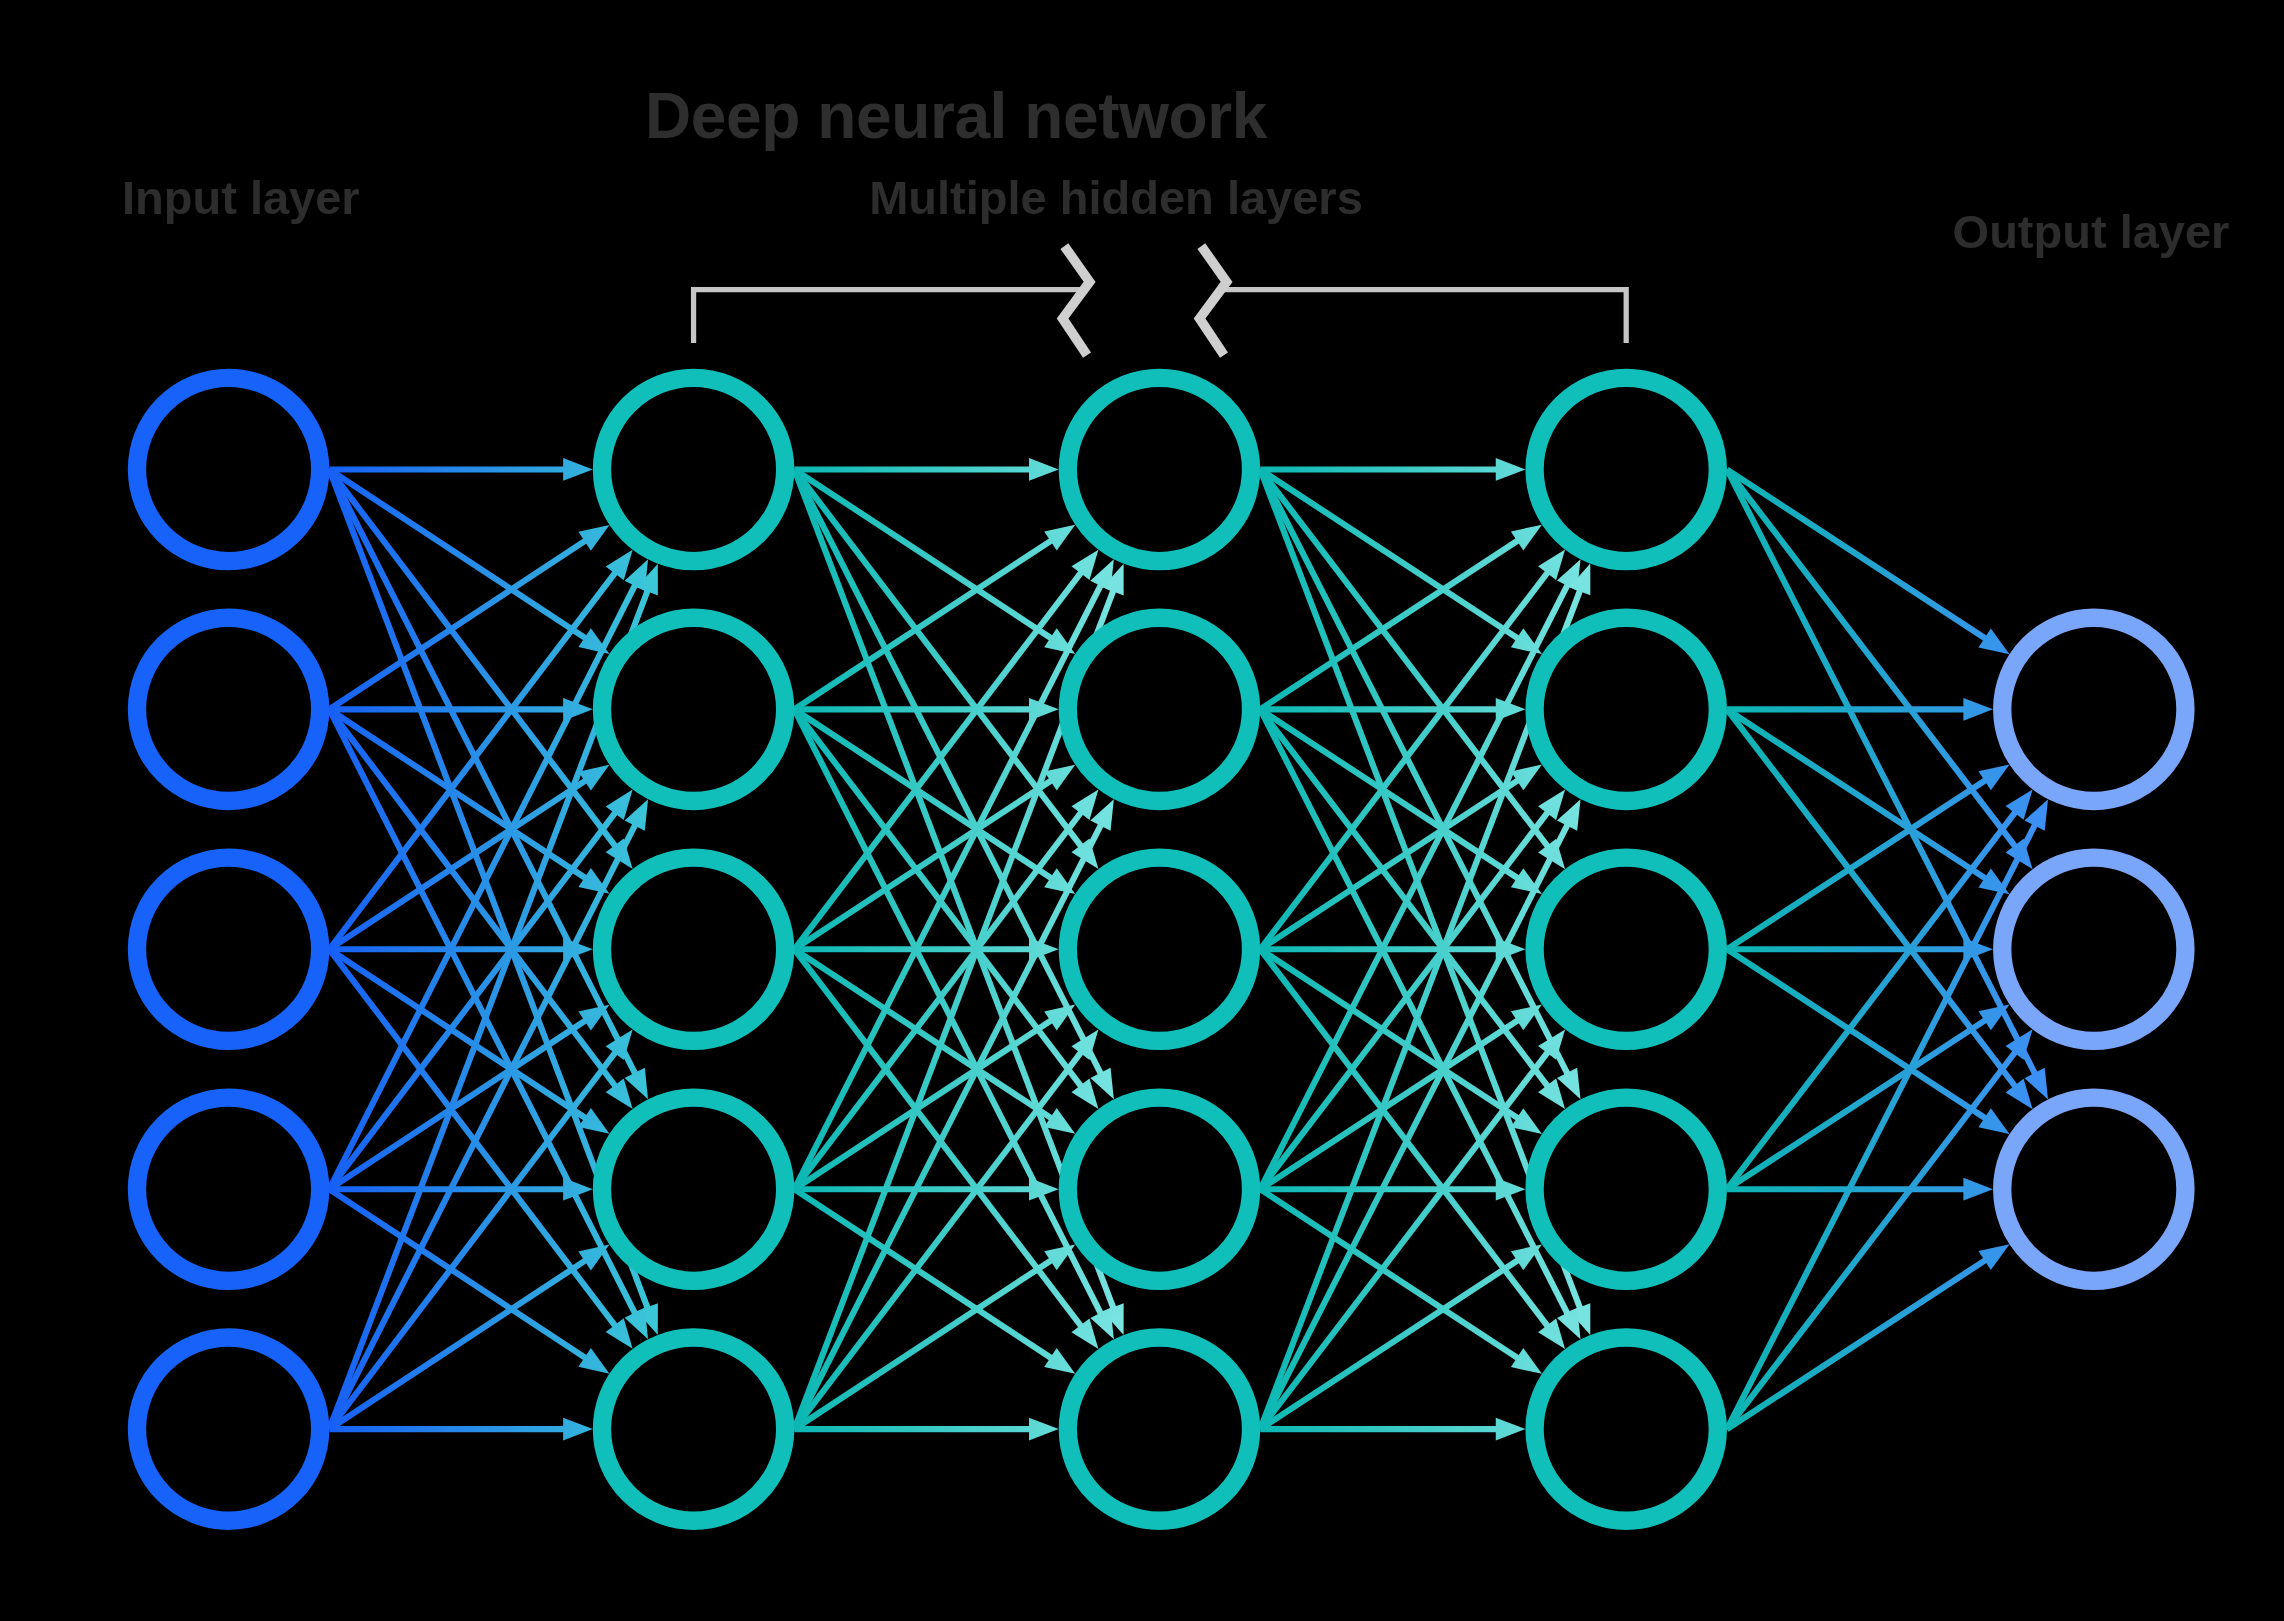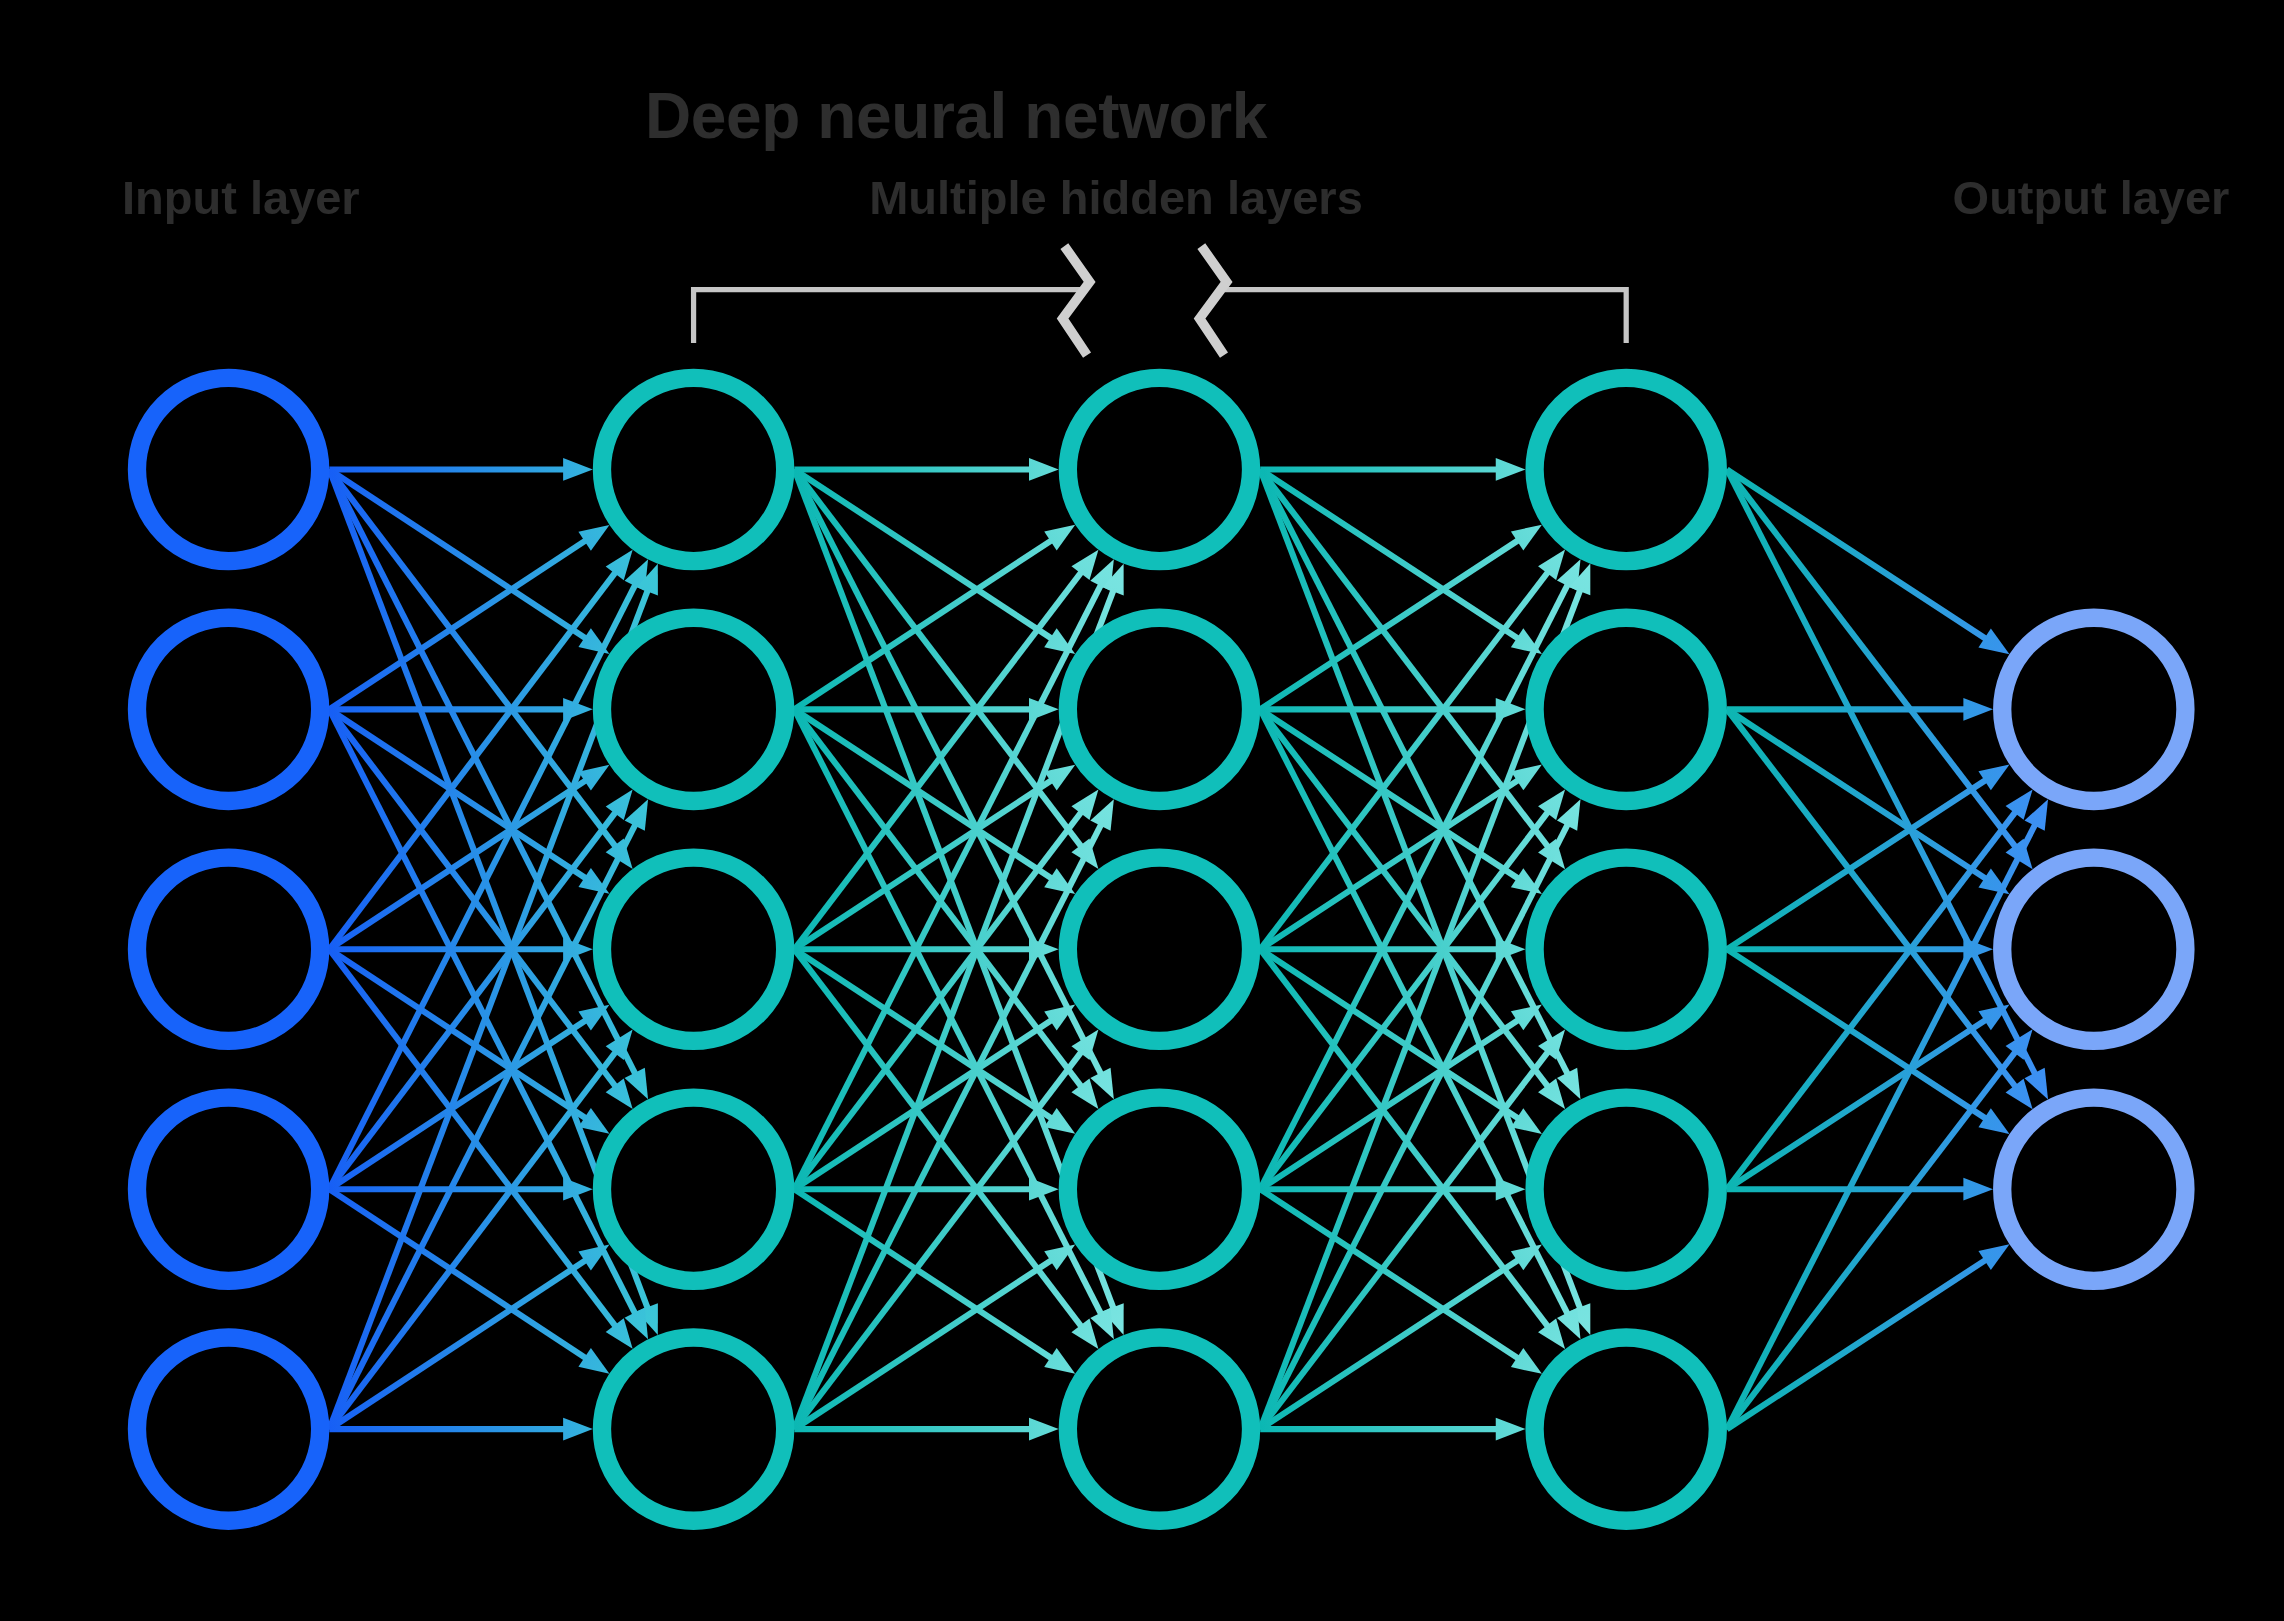--- a/index.html
+++ b/index.html
@@ -53,20 +53,21 @@
   .layer-label.input {
     left: 122px;
   }
   .layer-label.hidden {
     left: 1116px;
     transform: translateX(-50%);
   }
   .layer-label.output {
     left: 2091px;
     transform: translateX(-50%);
+    margin-top: 34px;
   }
 </style>
 </head>
 <body style="background: rgb(0, 0, 0);">
 
 <div class="diagram-canvas">
 
   <svg id="network-svg" xmlns="http://www.w3.org/2000/svg" viewBox="0 0 2618 1859">
       <defs>
         <linearGradient id="edge-grad-0-0-0" gradientUnits="userSpaceOnUse" x1="377.5" y1="538" x2="795" y2="538">

